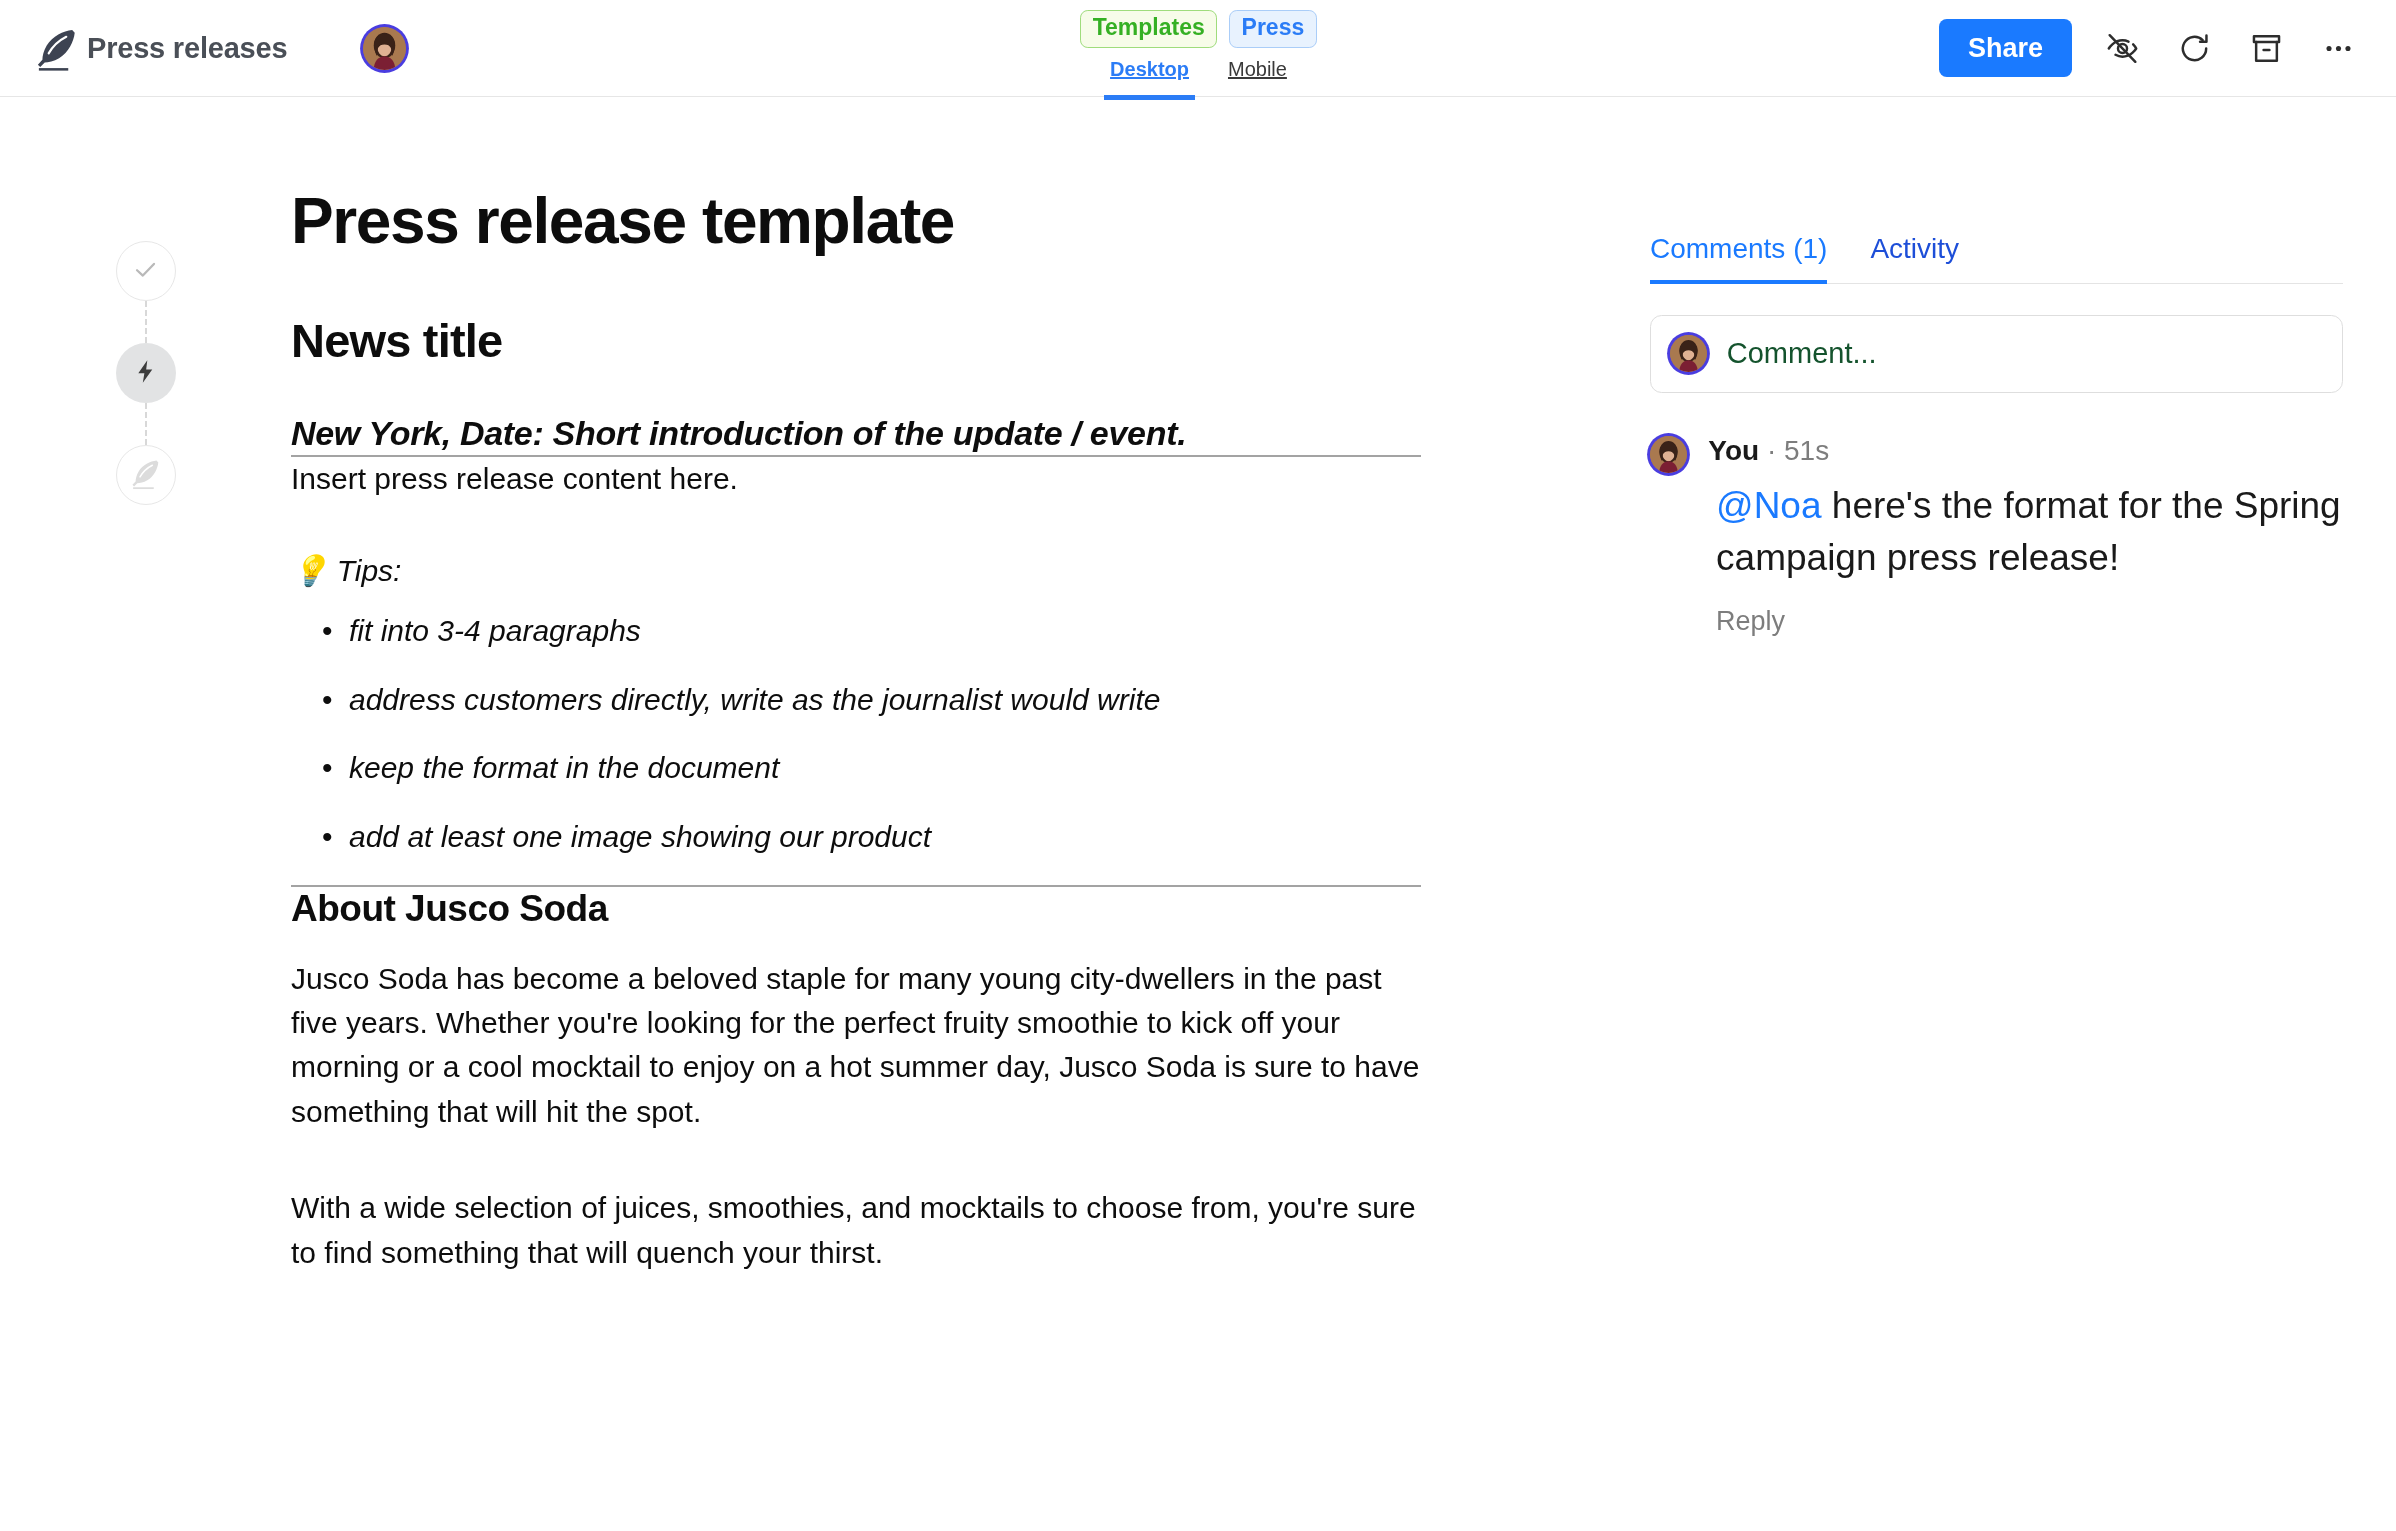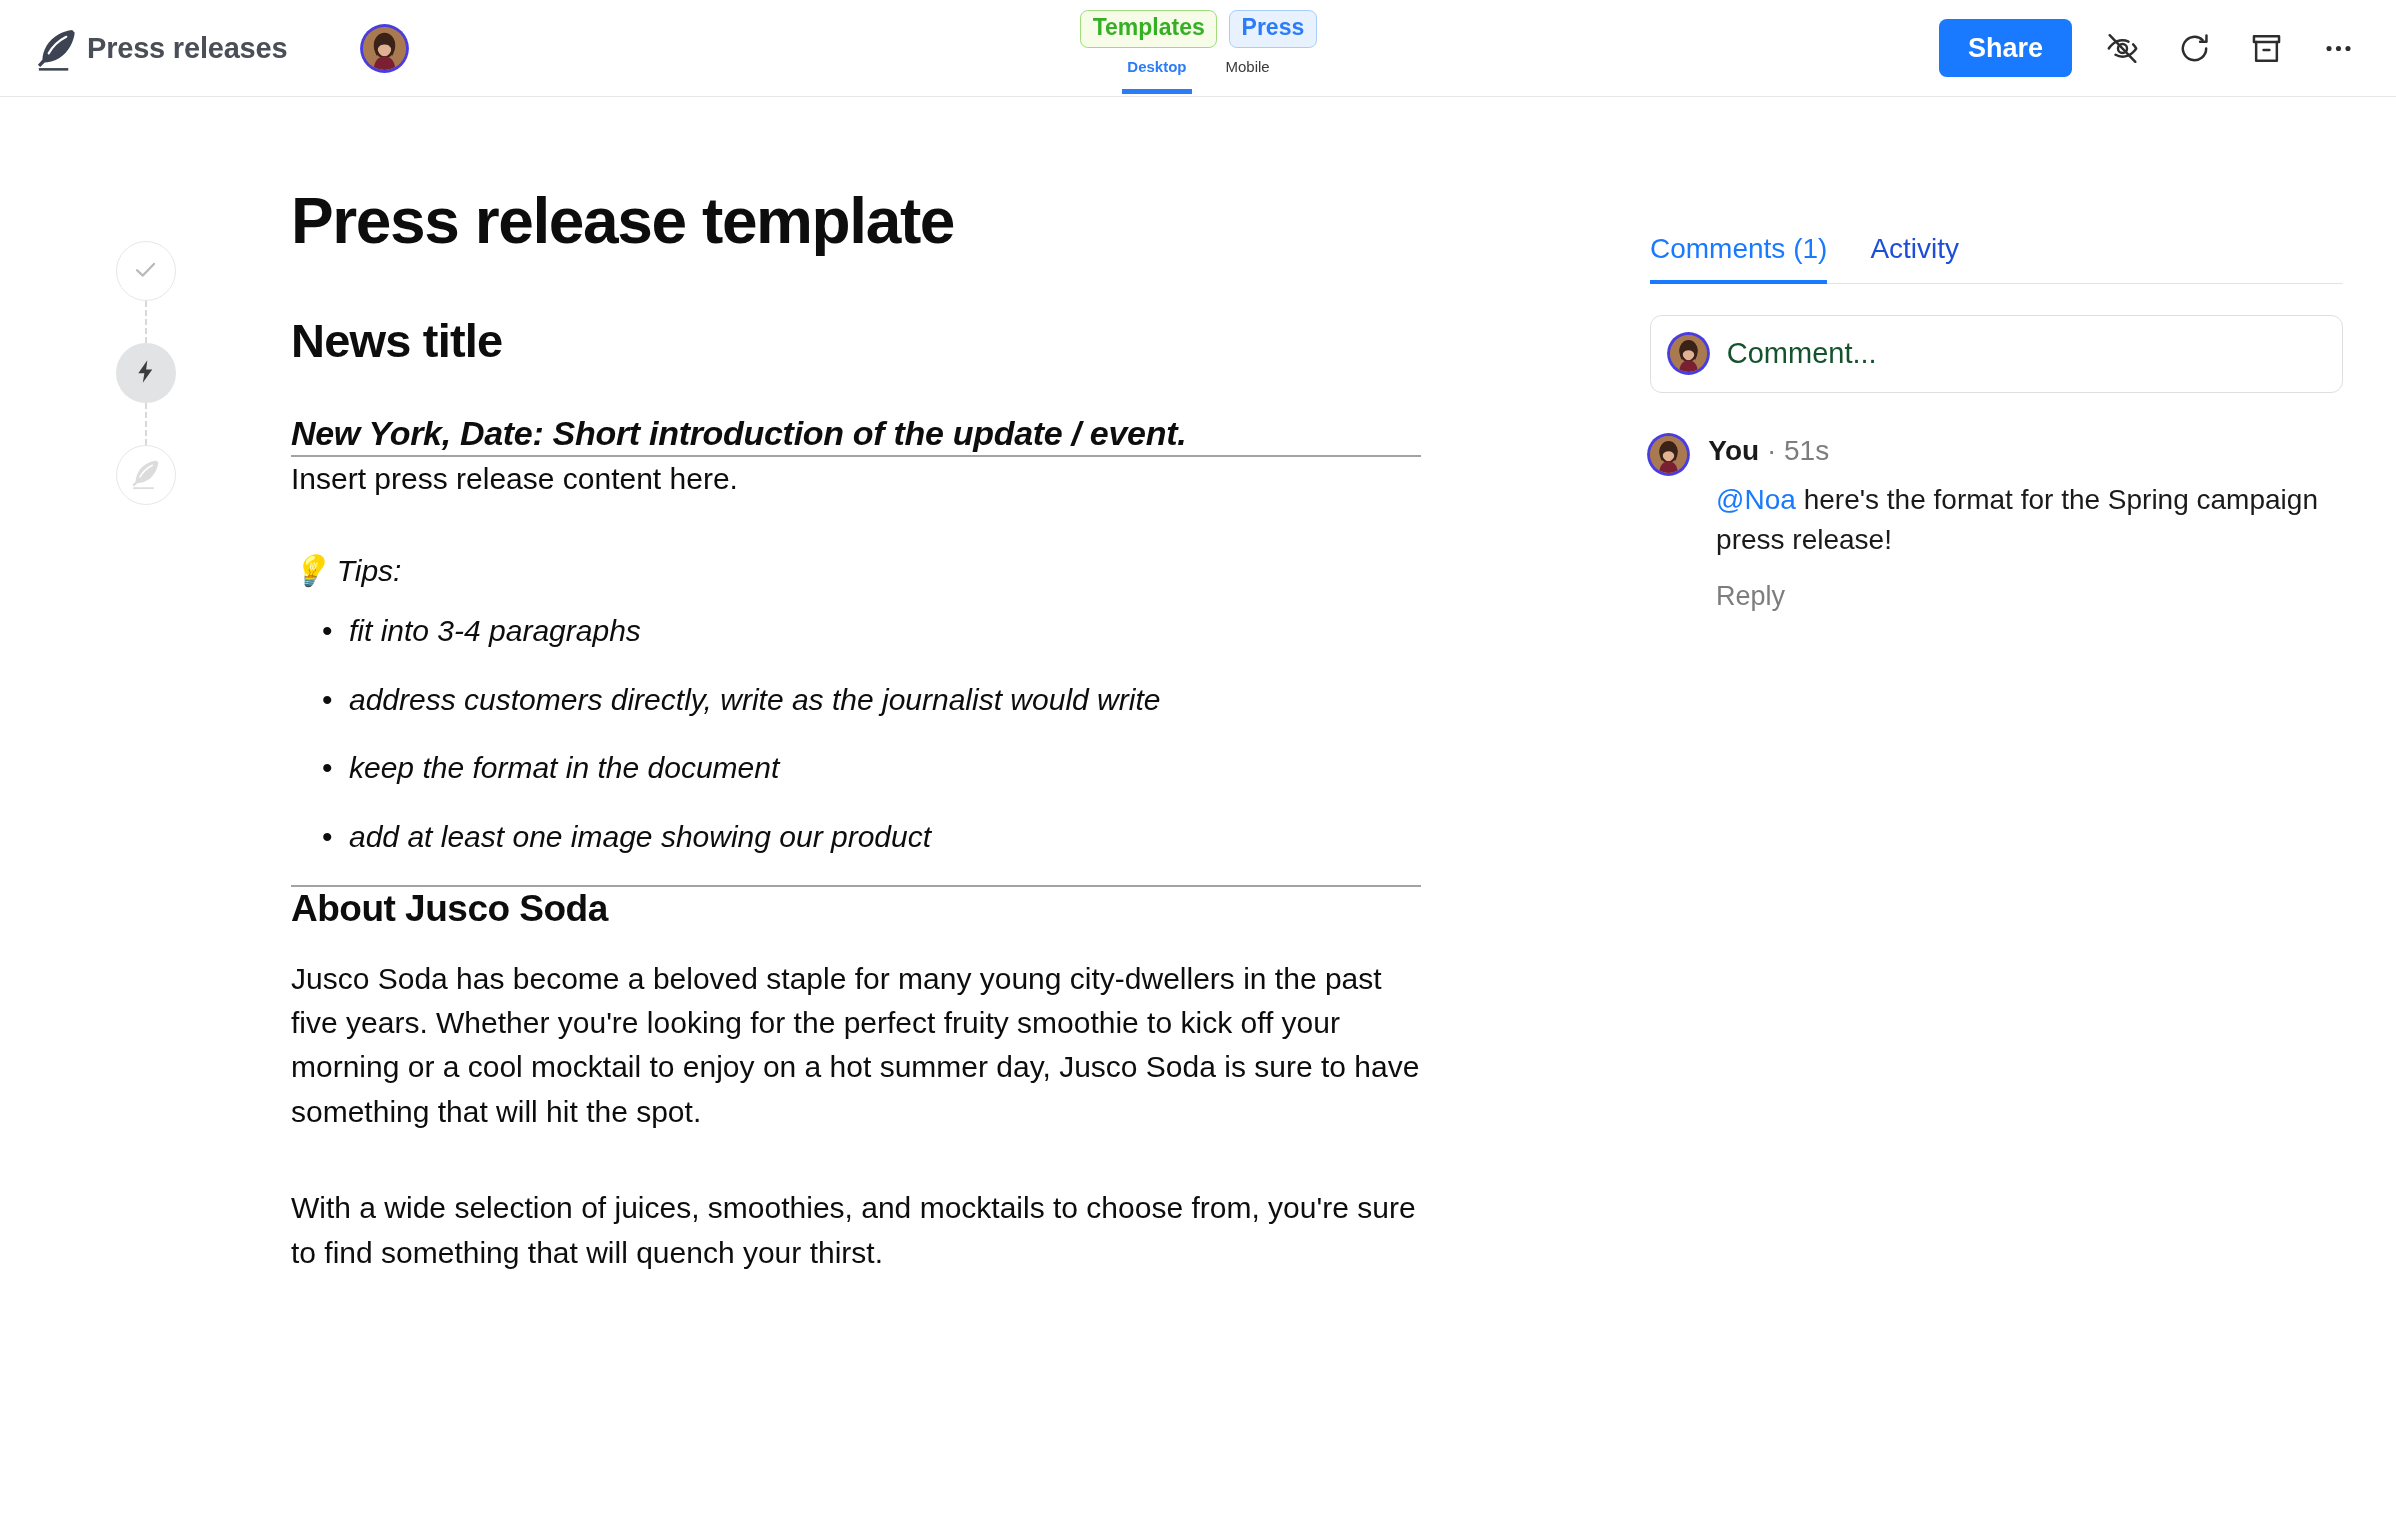--- a/index.html
+++ b/index.html
@@ -74,25 +74,26 @@
     border-radius: 7.8px;
     border: 1.5px solid;
     white-space: nowrap;
     font-weight: bold;
   }
   .tag-templates { color: #35b024; background: #f7fce9; border-color: #9fdc7c; }
   .tag-press { color: #2b7cf6; background: #e8f2fe; border-color: #aacdf8; }
 
   .view-tabs { display: flex; gap: 39px; margin-top: 9.7px; position: relative; }
   .view-tab {
-    font-size: 15px;
+    font-size: 20px;
     color: #3a3a3a;
     padding-bottom: 19.4px;
     white-space: nowrap;
     position: relative;
+    text-decoration: underline;
   }
   .view-tab.active { color: #2b7cf6; font-weight: bold; }
   .view-tab.active::after {
     content: "";
     position: absolute;
     left: -5.8px; right: -5.8px; bottom: 0;
     height: 4.9px;
     background: #2b7cf6;
   }
 
@@ -283,21 +284,21 @@
   .cmt-body { flex: 1 1 auto; min-width: 0; }
   .cmt-meta {
     font-size: 28px;
     line-height: 1.1;
     margin-bottom: 13.6px;
     white-space: nowrap;
   }
   .cmt-author { font-weight: bold; color: #1a1a1a; }
   .cmt-time { color: #7d7d7d; margin-left: 7.8px; }
   .cmt-text {
-    font-size: 28px;
+    font-size: 37px;
     line-height: 1.42;
     color: #1a1a1a;
     margin-left: 7.8px;
   }
   .mention { color: #1a7aff; }
   .cmt-reply {
     font-size: 27px;
     color: #7d7d7d;
     margin-top: 21.3px;
     margin-left: 7.8px;

